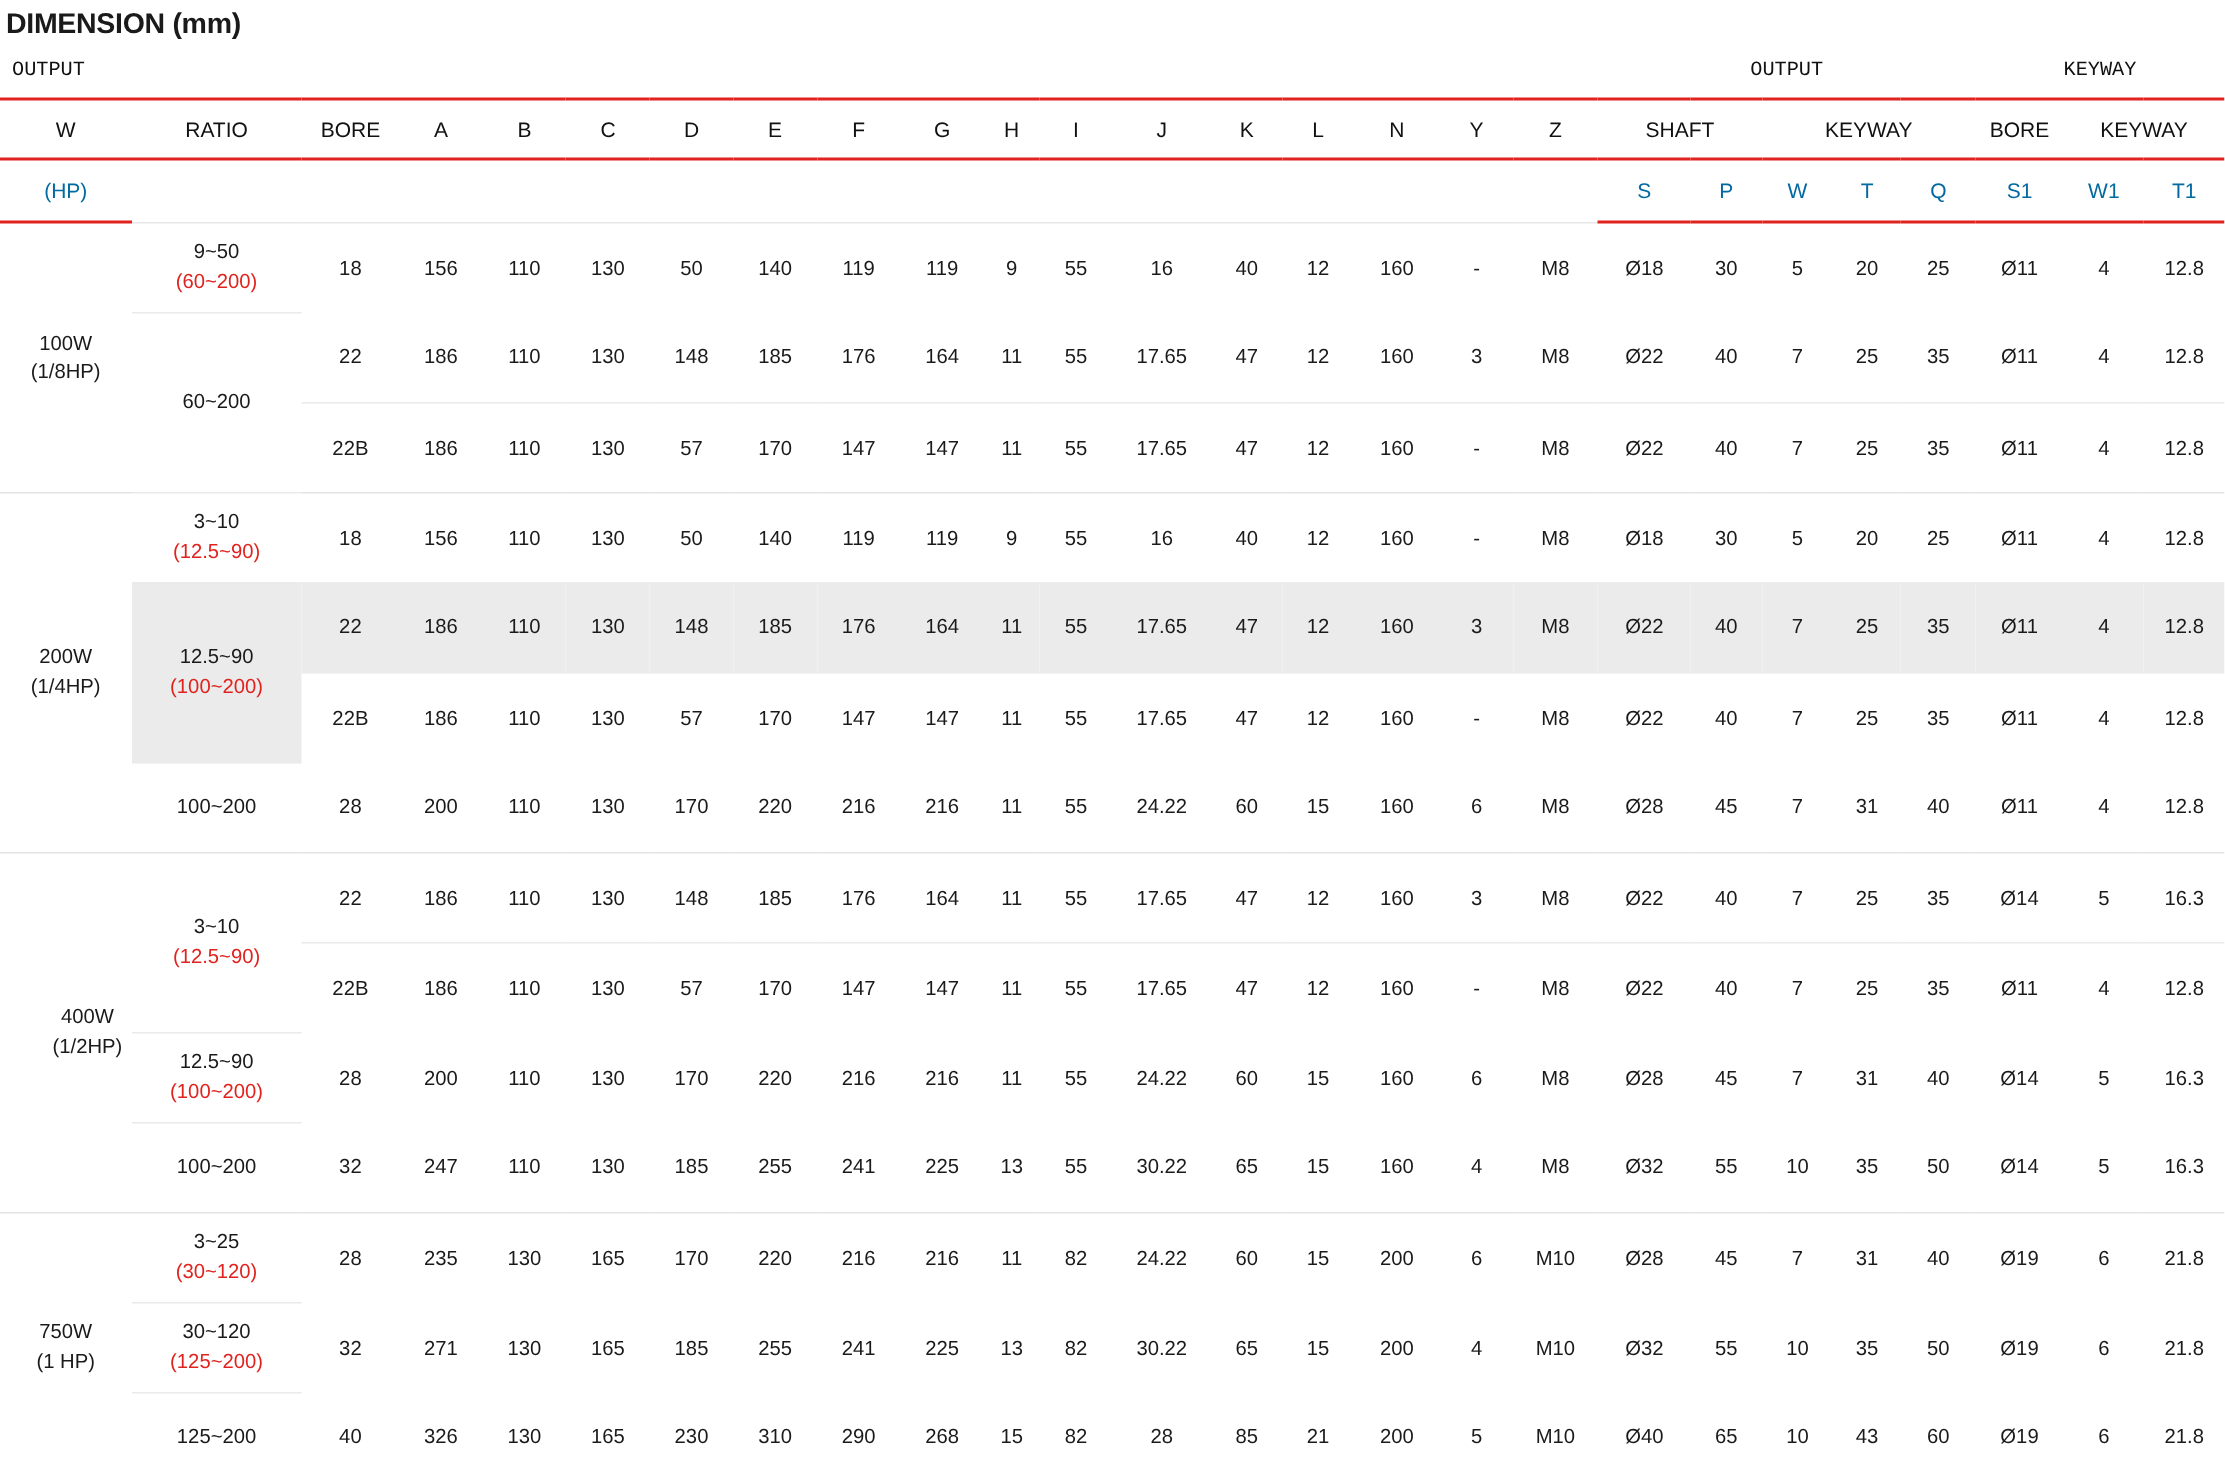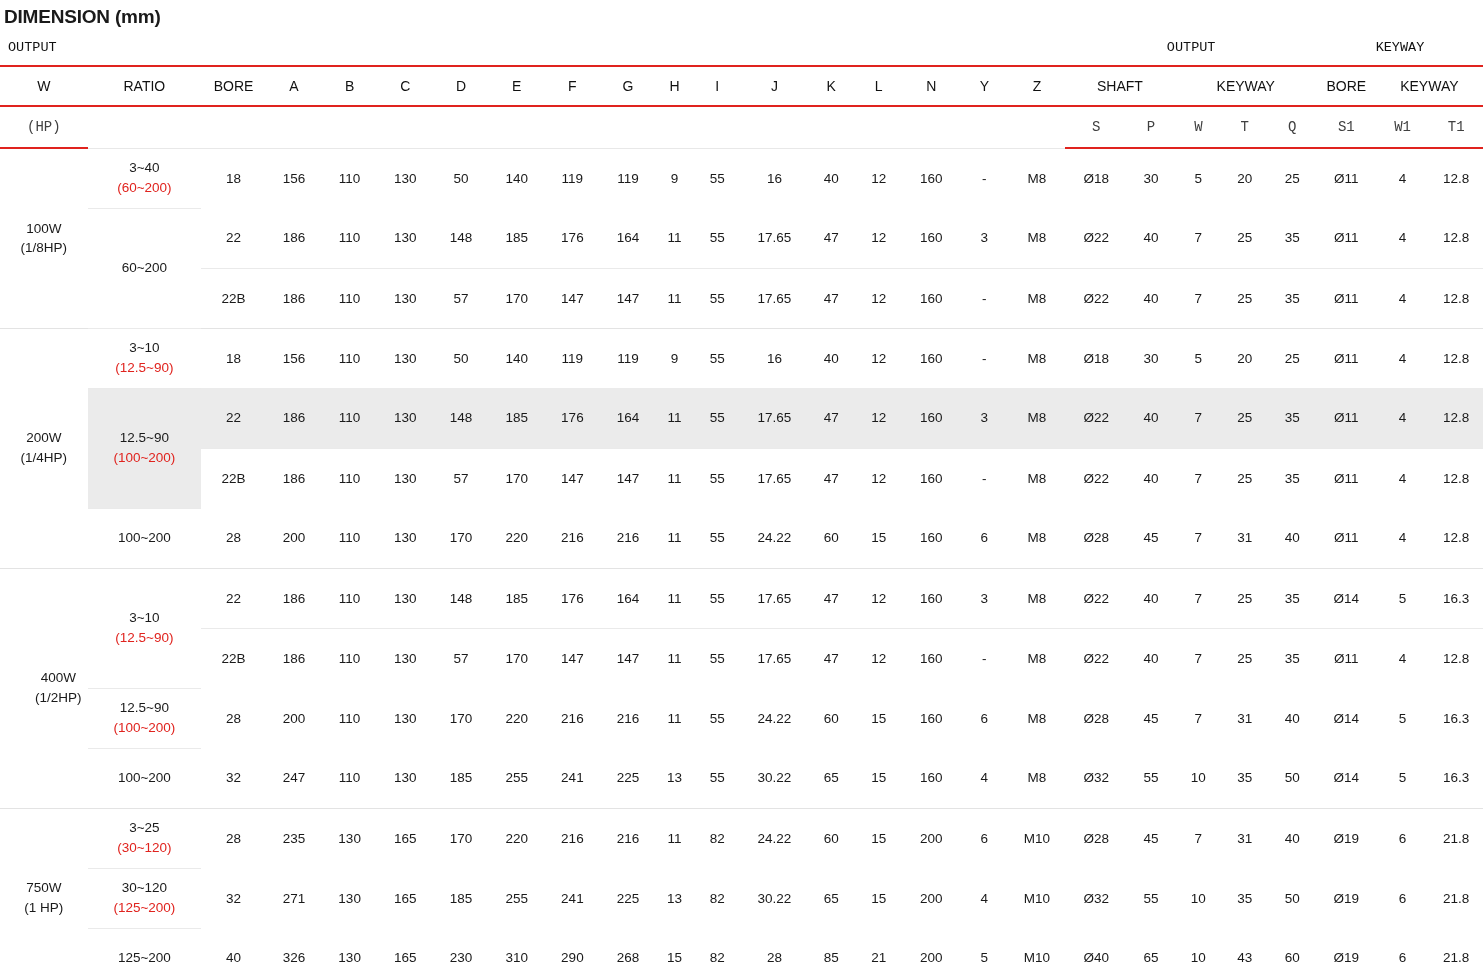--- a/index.html
+++ b/index.html
@@ -57,22 +57,21 @@
     font-weight: bold;
     font-size: 14px;
     color: #111;
     border-bottom: 2.5px solid #e0231e;
   }
   
   .subrow td {
     height: 42px;
     font-weight: bold;
     font-size: 14px;
-    color: #404040;
-    font-family: Liberation Mono, monospace;
+    color: #0369a1;
   }
   .subrow td.red-under { border-bottom: 2.5px solid #e0231e; }
   .subrow td.gray-under { border-bottom: 1.4px solid #e8e8e8; }
   
   tr.drow td { height: 60px; font-size: 13.5px; }
   tr.drow td.val { color: #1a1a1a; }
   td.sep-gray { border-bottom: 1.4px solid #eaeaea; }
   tr.sect-end td { border-bottom: 1.4px solid #e3e3e3; }
   td.wcell {
     line-height: 1.45;
@@ -164,21 +163,21 @@
           <td class="red-under">S1</td>
           <td class="red-under">W1</td>
           <td class="red-under">T1</td>
         </tr>
         <tr class="drow">
           <td class="wcell" rowspan="3" style="border-bottom: 1.4px solid rgb(227, 227, 227);">
             <span class="wrap">100W</span>
             <span class="wrap">(1/8HP)</span>
           </td>
           <td class="ratio" rowspan="1" style="border-bottom: 1.4px solid rgb(234, 234, 234);">
-            <span class="wrap">3~40</span>
+            <span class="wrap">9~50</span>
             <span class="sub">(60~200)</span>
           </td>
           <td class="val">18</td>
           <td class="val">156</td>
           <td class="val">110</td>
           <td class="val">130</td>
           <td class="val">50</td>
           <td class="val">140</td>
           <td class="val">119</td>
           <td class="val">119</td>

